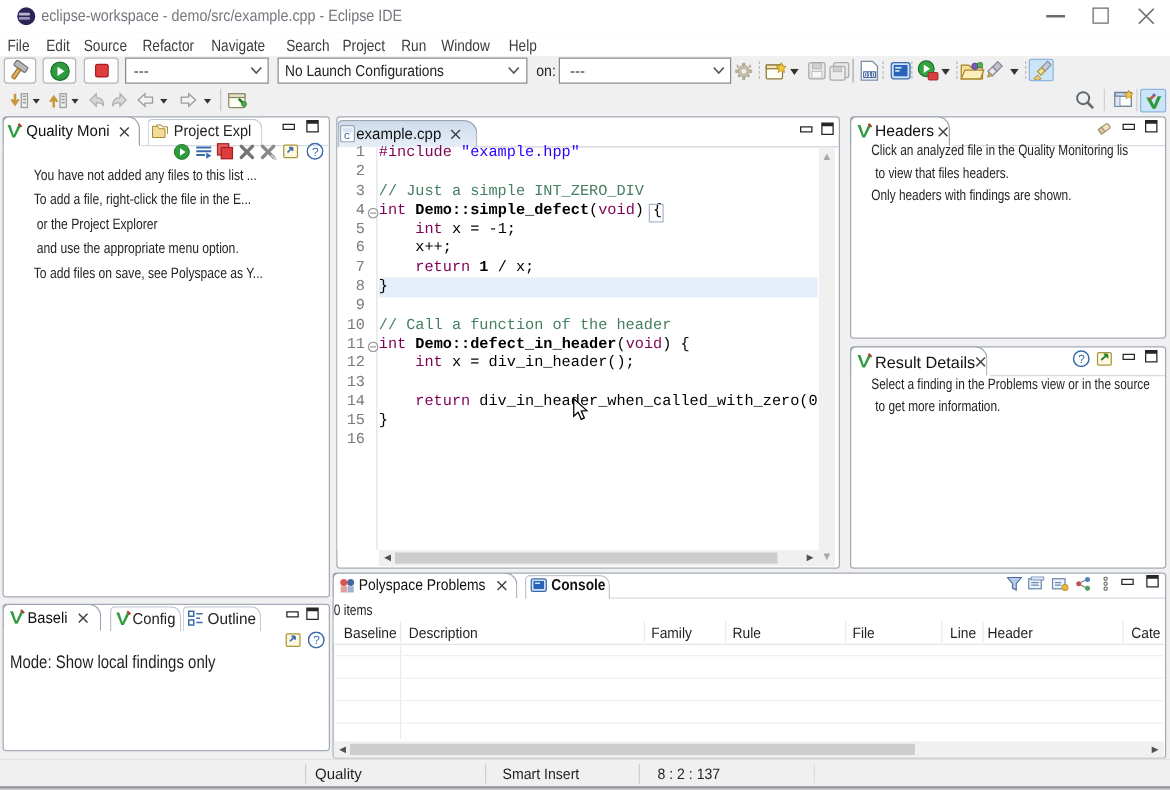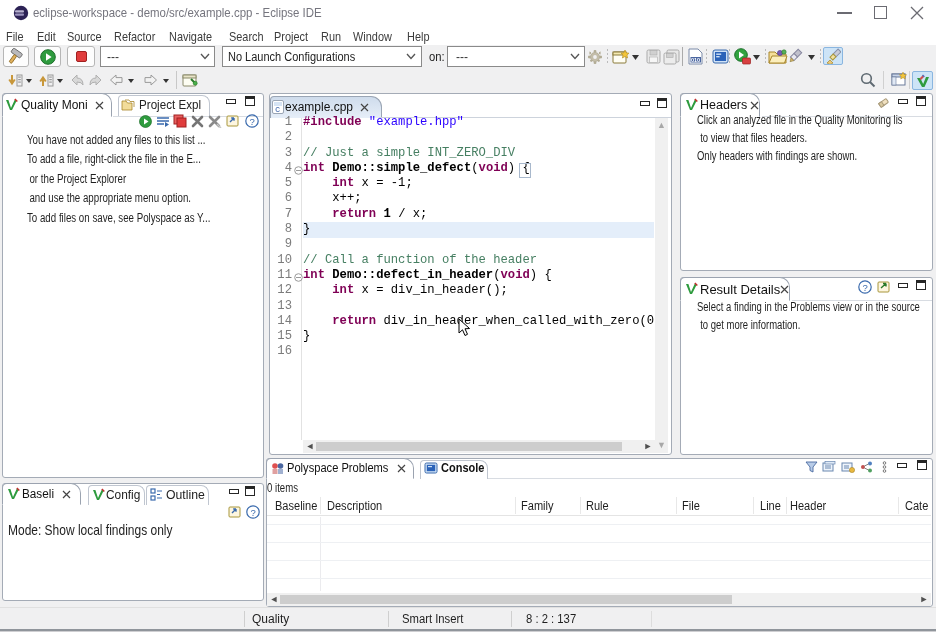--- a/index.html
+++ b/index.html
@@ -1,21 +1,21 @@
 <!DOCTYPE html>
 <html><head><meta charset="utf-8"><style>
 *{margin:0;padding:0;box-sizing:border-box}
 html,body{width:936px;height:632px;overflow:hidden;background:#f0f0f1;font-family:"Liberation Sans",sans-serif}
 .abs{position:absolute}
 .panel{background:#fff;border:1px solid #a4abb6;border-radius:3px}
 .tabA{position:absolute;background:#fff;border:1px solid #9ba3b0;border-bottom:1px solid #fff;border-radius:5px 10px 0 0;font-size:12px;color:#1a1a1a;white-space:nowrap}
 .tabI{position:absolute;font-size:12px;color:#333;white-space:nowrap}
 .mm{position:absolute;width:10px;height:9px;border:1.7px solid #262626;background:#fff}
 .code{font-family:"Liberation Mono",monospace;font-size:12.2px;line-height:15.3px;white-space:pre;color:#000}
-.kw{color:#7f0055;font-weight:bold}
+.kw{color:#7f0055;font-weight:normal}
 .str{color:#2a00ff}
 .cmt{color:#467f62}
 .ln{color:#7b7b7b}
 .sb{background:#f0f0f0}
 .sbthumb{background:#cdcdcd}
 .sbarrow{color:#505050;font-size:9px;line-height:11px;text-align:center}
 .colhdr{position:absolute;top:0;font-size:12px;color:#1f1f1f;transform:scaleX(0.92);transform-origin:0 0}
 </style></head><body>
 
 <div class="abs" style="left:0;top:0;width:936px;height:26px;background:#fff"></div>

